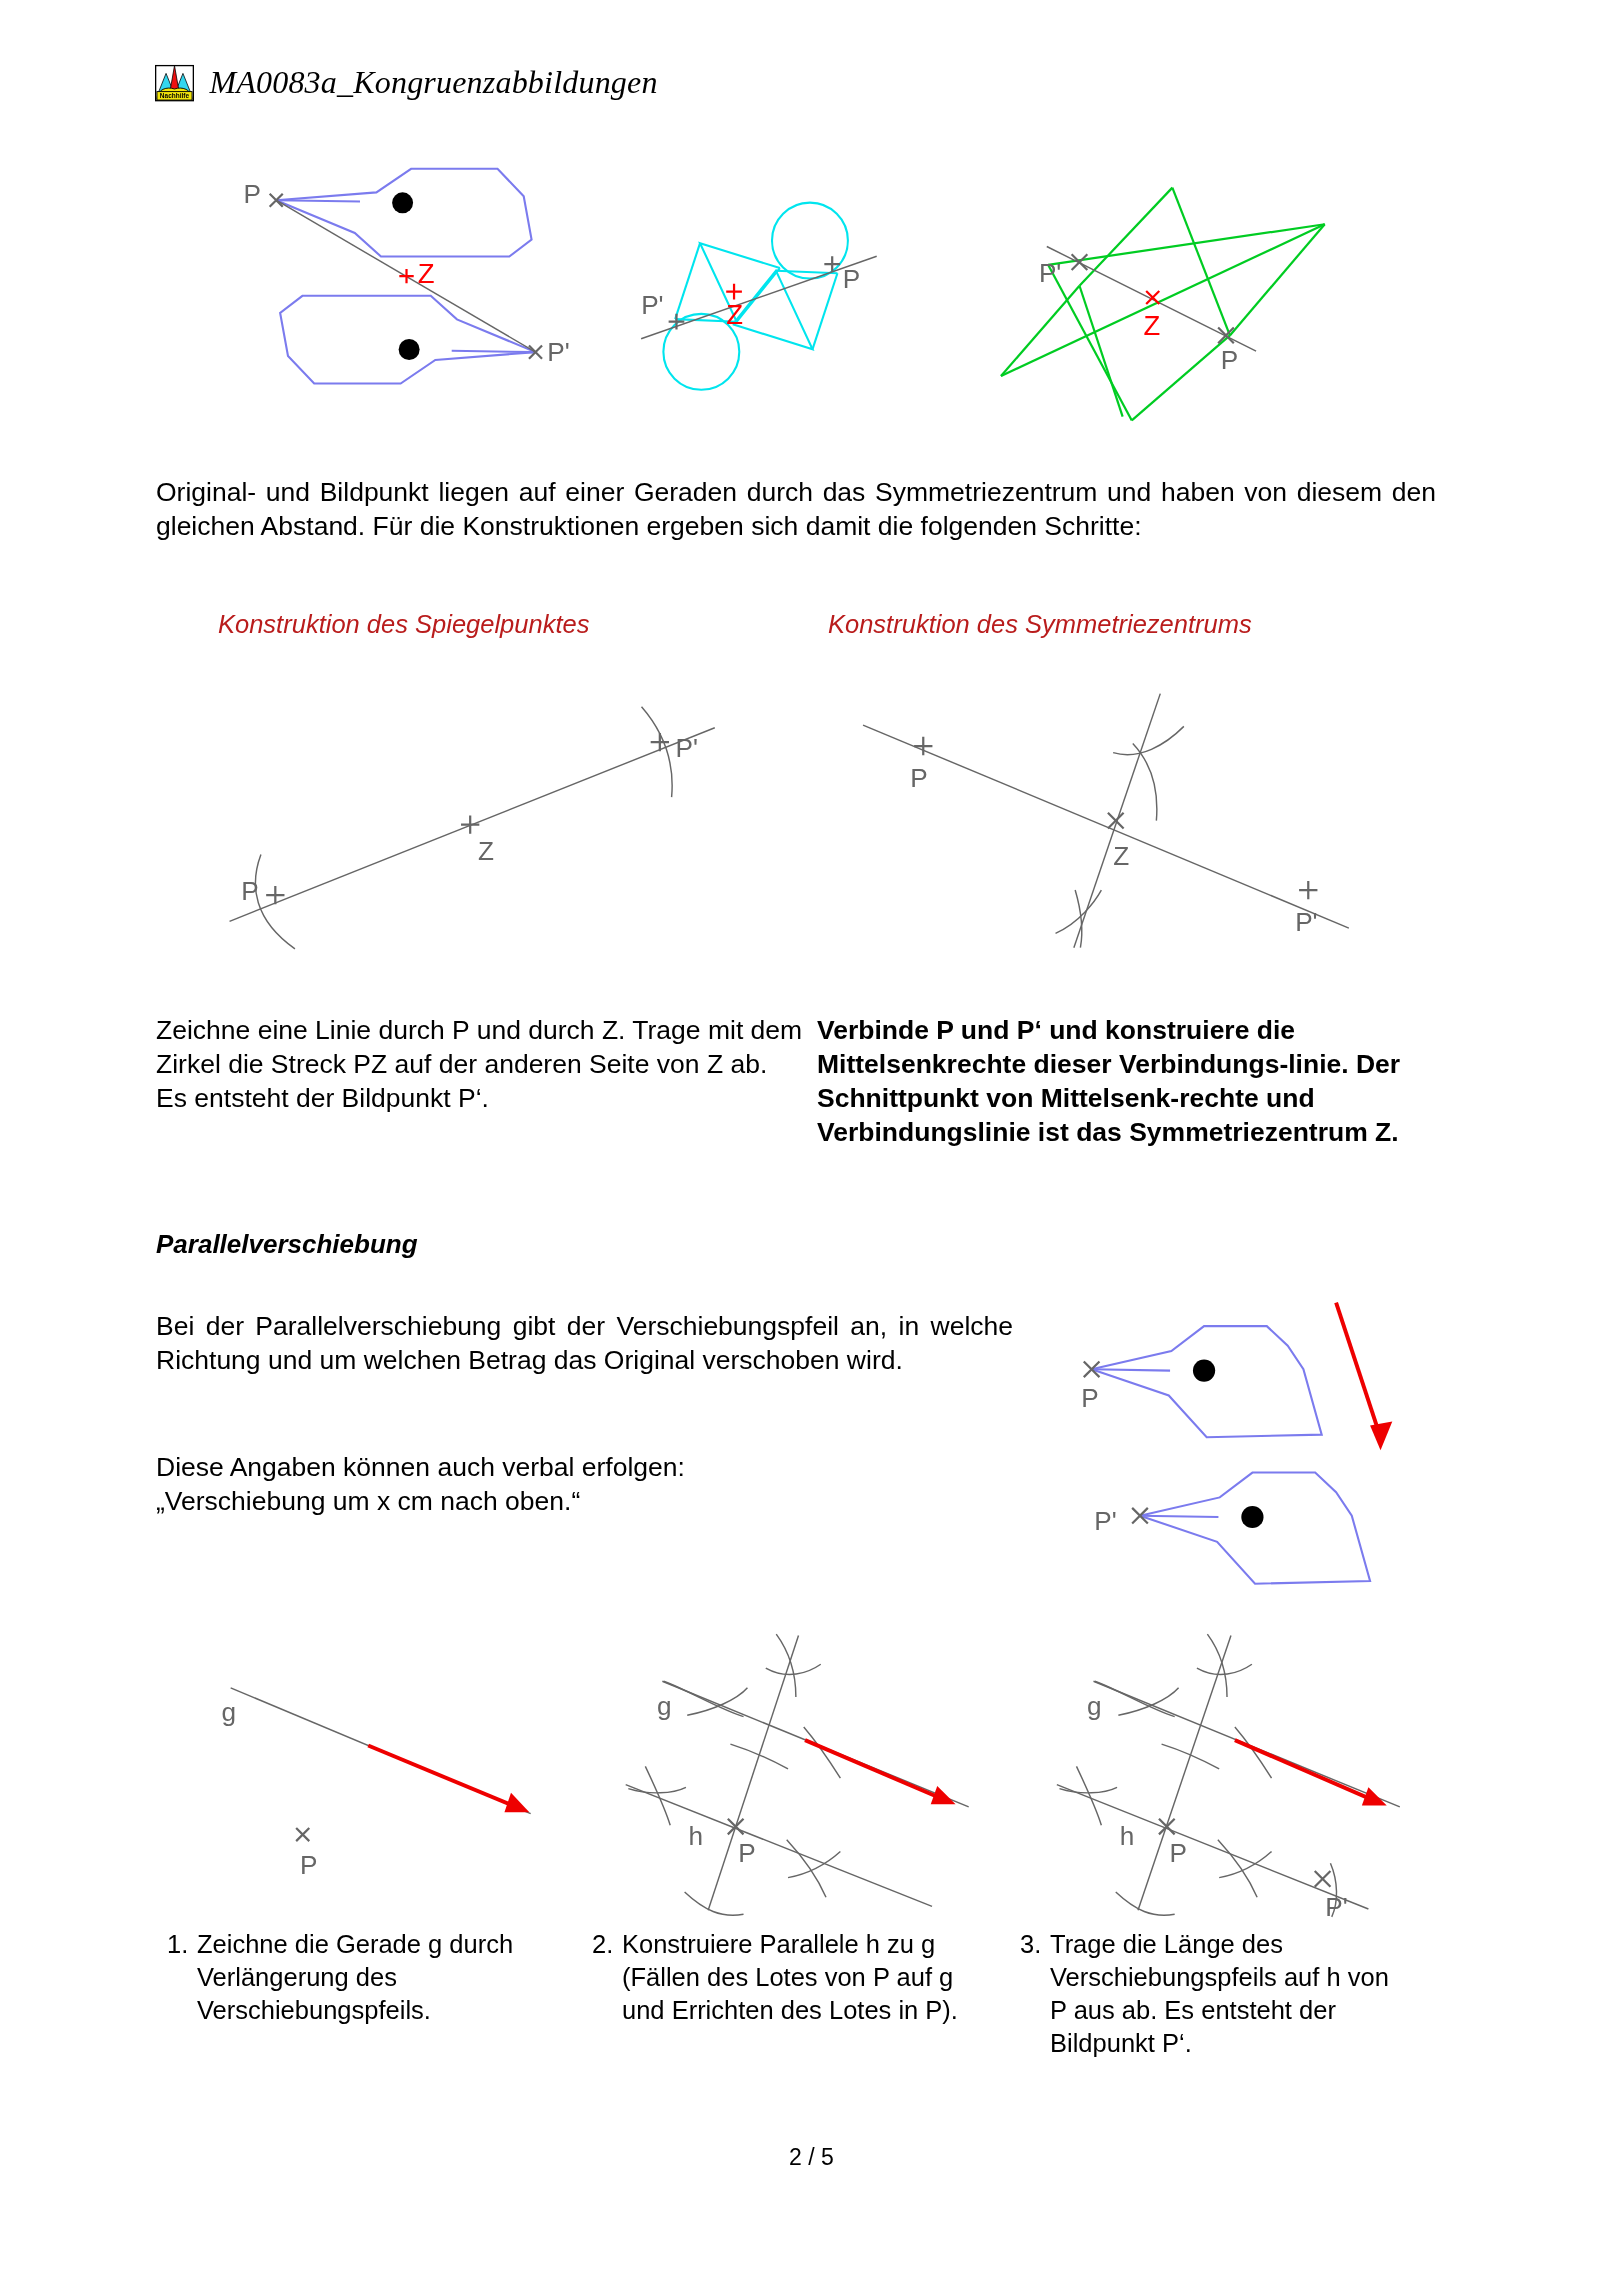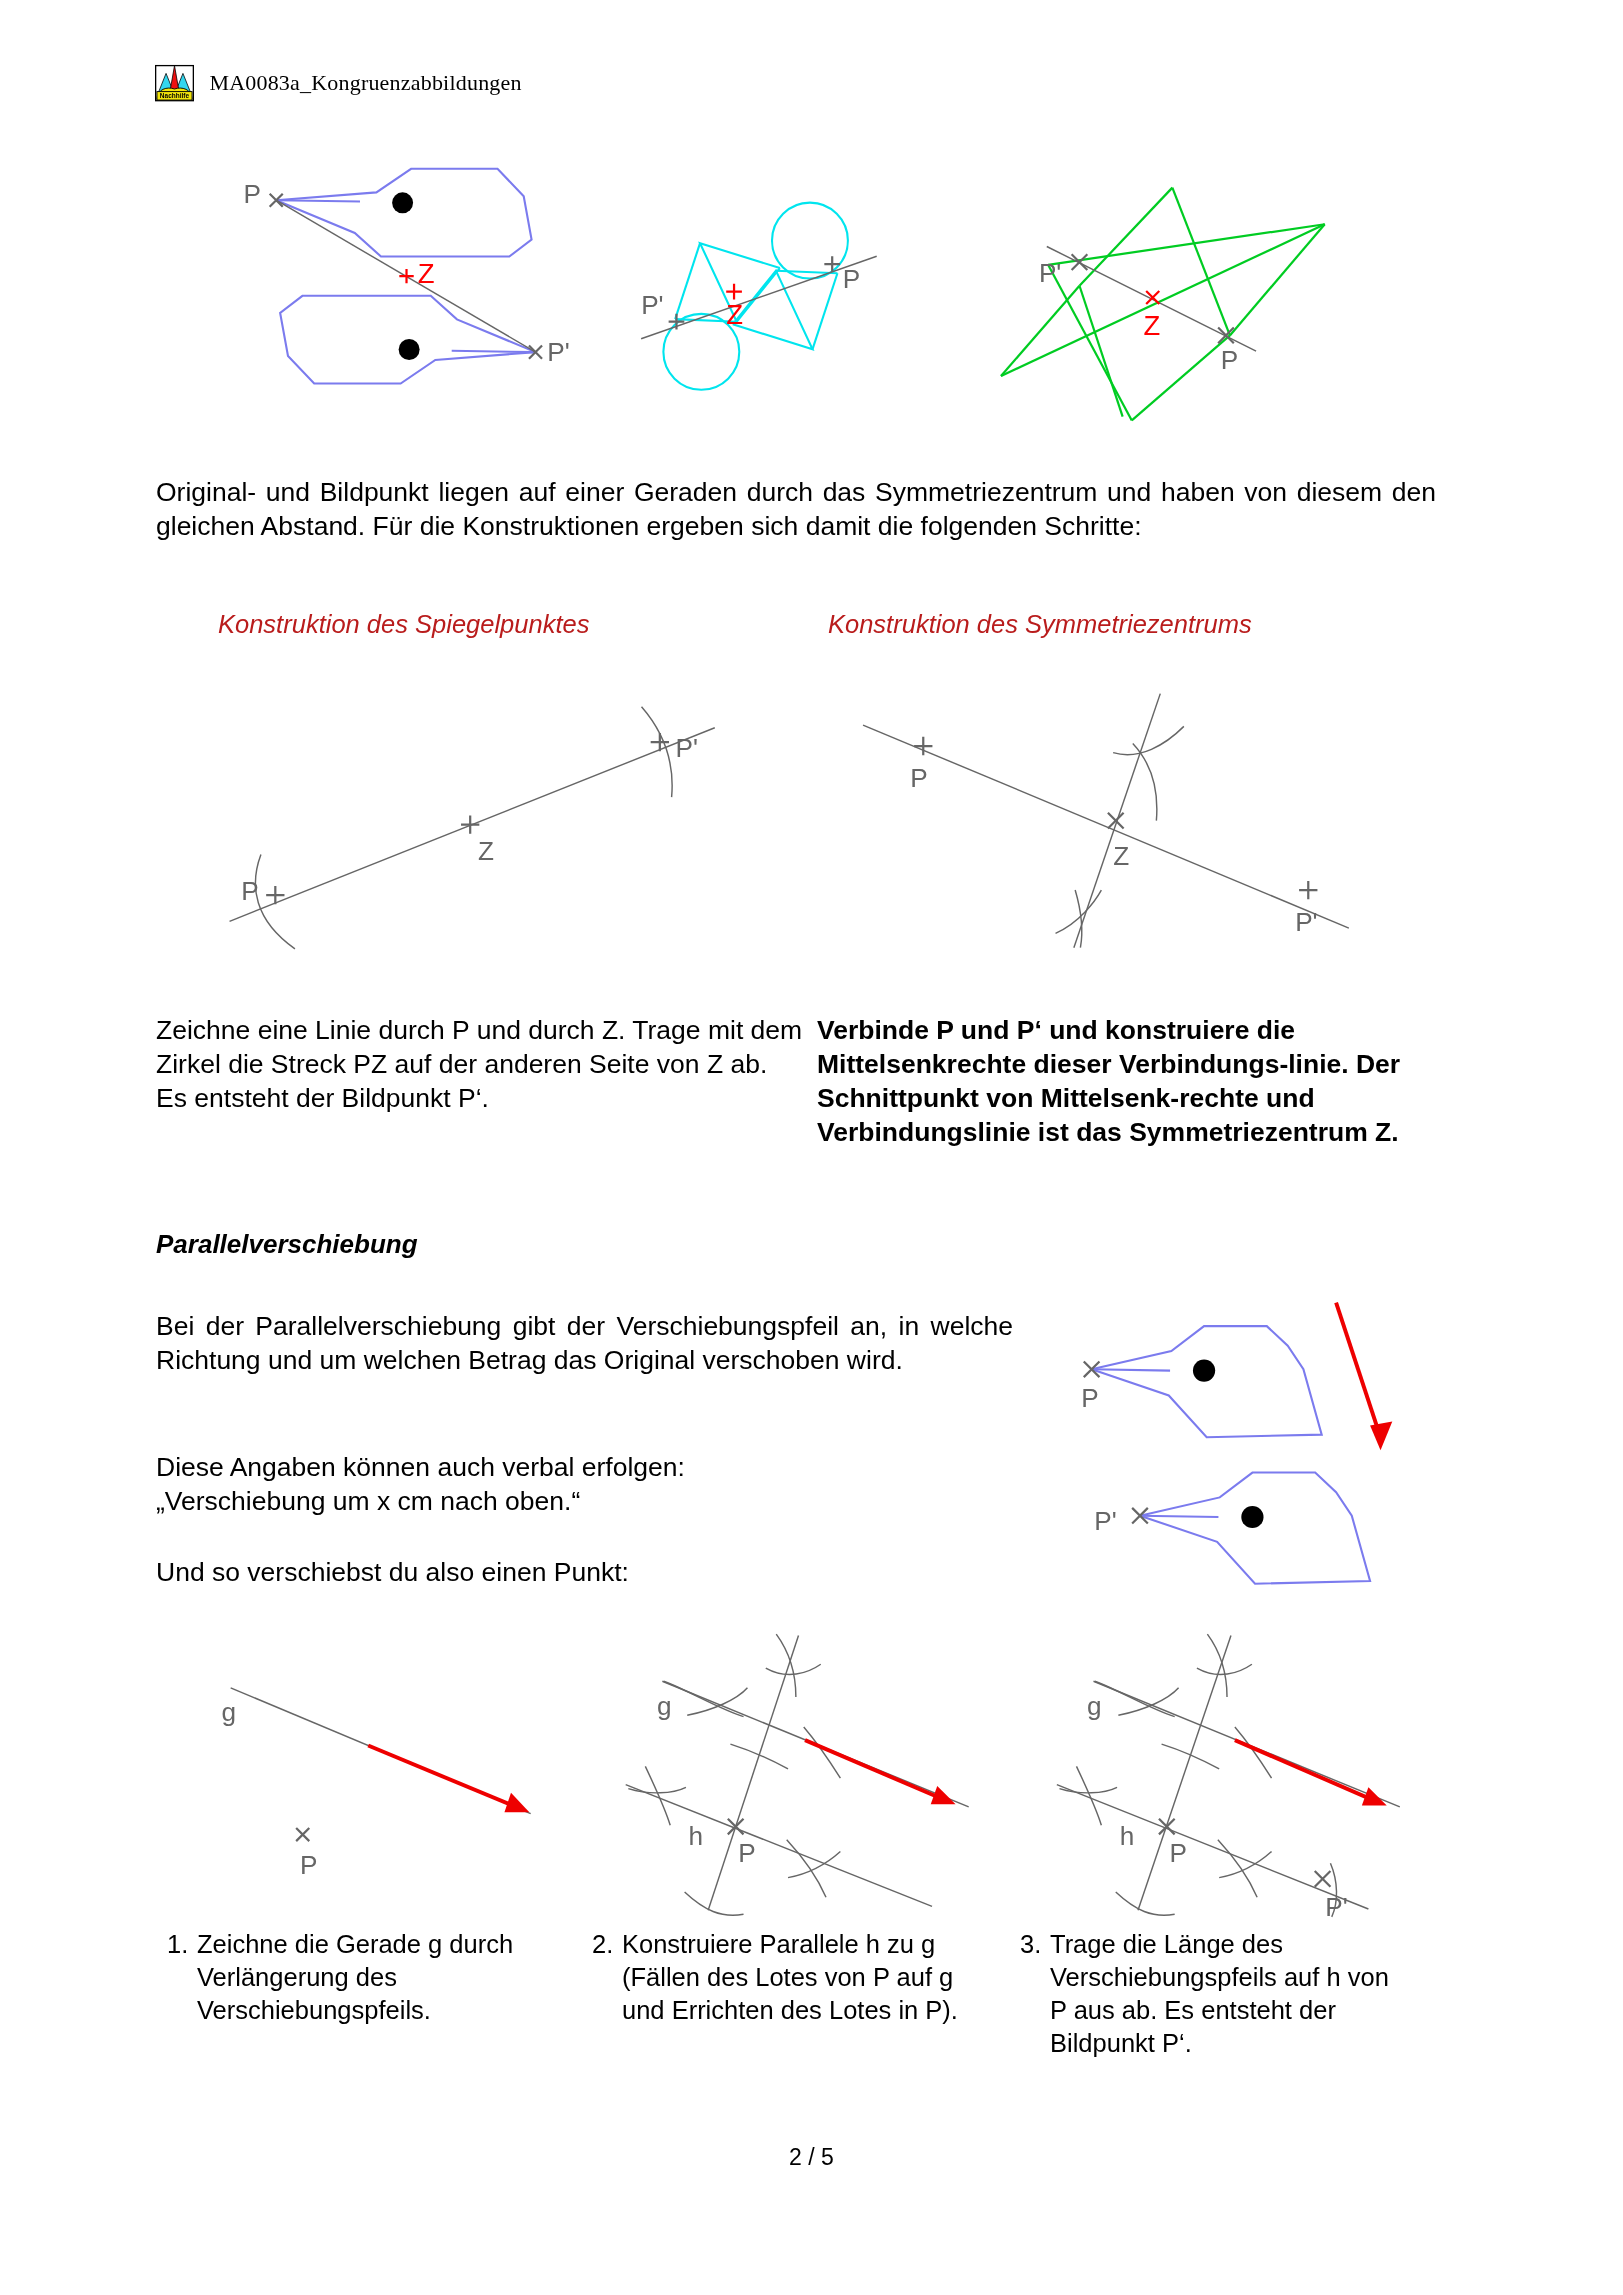--- a/index.html
+++ b/index.html
@@ -30,21 +30,22 @@
     align-items: center;
     gap: 14.4px;
   }
   .logo {
     width: 41px;
     height: 39px;
     flex: 0 0 auto;
   }
   .doc-title {
     font-family: "Liberation Serif", serif;
-    font-size: 22px;
+    font-style: italic;
+    font-size: 32px;
     letter-spacing: 0.2px;
     white-space: nowrap;
     color: #000;
   }
 
   
   .para {
     position: absolute;
     font-size: 26.5px;
     line-height: 34px;
@@ -262,21 +263,20 @@
   <div class="para nojust" style="left:156px; top:1013px; width:648px;">Zeichne eine Linie durch P und durch Z. Trage mit dem Zirkel die Streck PZ auf der anderen Seite von Z ab. Es entsteht der Bildpunkt P‘.</div>
   <div class="para nojust" style="left:817px; top:1013px; width:628px;font-weight:bold;">Verbinde P und P‘ und konstruiere die Mittelsenkrechte dieser Verbindungs-linie. Der Schnittpunkt von Mittelsenk-rechte und Verbindungslinie ist das Symmetriezentrum Z.</div>
 
   <div class="heading-bold" style="left:156px; top:1229px;">Parallelverschiebung</div>
 
   <div class="para" style="left:156px; top:1309px; width:857px;">Bei der Parallelverschiebung gibt der Verschiebungspfeil an, in welche Richtung und um welchen Betrag das Original verschoben wird.</div>
 
   <div class="para nojust" style="left:156px; top:1450px; width:857px;">Diese Angaben können auch verbal erfolgen:</div>
   <div class="para nojust" style="left:156px; top:1484px; width:857px;">„Verschiebung um x cm nach oben.“</div>
 
-  <div class="para nojust" style="left:156px; top:1555px; width:857px;">Und so verschiebst du also einen Punkt:</div>
 
   <div class="fig" style="left:1047px; top:1283px;">
     <svg width="386" height="268" viewBox="0 0 590 410">
 
       <path class="blueshape" d="M68 132 L190 104 L240 66 L336 66 L368 96 L392 132 L420 232 L244 236 L186 172 L68 132"></path>
       <path class="blueshape" d="M68 132 L188 134"></path>
       <circle class="dot" cx="240" cy="134" r="17"></circle>
 
       <path class="blueshape" d="M142 356 L264 328 L314 290 L410 290 L442 320 L466 356 L494 456 L318 460 L260 396 L142 356"></path>
       <path class="blueshape" d="M142 356 L262 358"></path>

